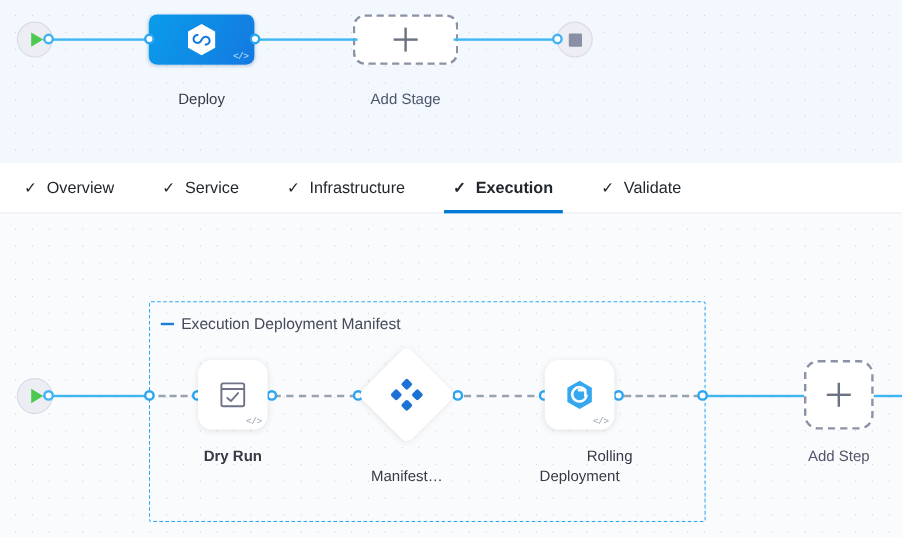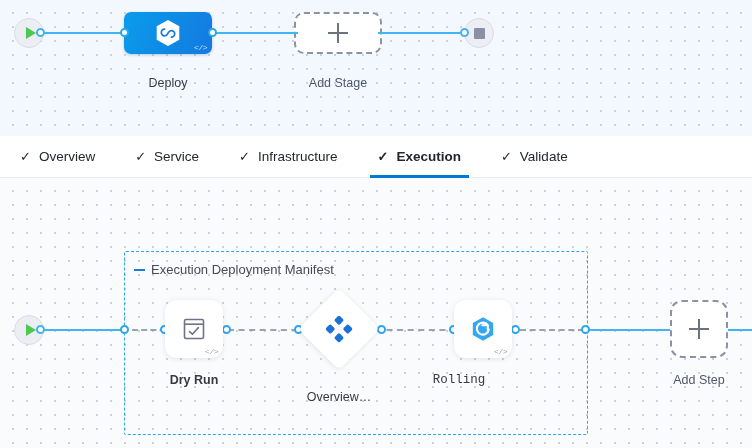--- a/index.html
+++ b/index.html
@@ -272,32 +272,33 @@
           <g fill="#1b72d4">
             <rect x="10.4" y="1.6" width="7.2" height="7.2" rx="1.6" transform="rotate(45 14 5.2)"></rect>
             <rect x="1.6" y="10.4" width="7.2" height="7.2" rx="1.6" transform="rotate(45 5.2 14)"></rect>
             <rect x="19.2" y="10.4" width="7.2" height="7.2" rx="1.6" transform="rotate(45 22.8 14)"></rect>
             <rect x="10.4" y="19.2" width="7.2" height="7.2" rx="1.6" transform="rotate(45 14 22.8)"></rect>
           </g>
         </svg>
       </span>
     </div>
   </div>
-  <div class="node-label" style="left:279px; top:389px; z-index:5;">Overview…</div>
+  <div class="node-label" style="left:279px; top:389px; z-index:5;">Manifest…</div>
 
   <div class="node" style="left:454px; top:300px; z-index:5;">
     <div class="step-node">
       <svg width="26" height="26" viewBox="0 0 26 26">
         <path d="M13 1.2 L23.2 7.1 L23.2 18.9 L13 24.8 L2.8 18.9 L2.8 7.1 Z" fill="#35a7ef"></path>
         <path d="M17.8 9.2 a6 6 0 1 0 1.0 4.3 M17.8 9.2 L12.4 9.2 M17.8 9.2 L17.8 14.0" fill="none" stroke="#ffffff" stroke-width="2.1" stroke-linecap="round" stroke-linejoin="round"></path>
       </svg>
       <span class="code-badge dark">&lt;/&gt;</span>
     </div>
   </div>
-  <div class="node-label" style="left:399px; top:372px; z-index:5;font-family:Liberation Mono, monospace;">Rolling</div>
+  <div class="node-label" style="left:448px; top:372px; z-index:5;">Rolling</div>
+  <div class="node-label" style="left:423px; top:389px; z-index:5;">Deployment</div>
 
   <div class="node" style="left:670px; top:300px; z-index:5;">
     <div class="add-node step-size">
       <span class="plus"></span>
     </div>
   </div>
   <div class="node-label muted" style="left:639px; top:372px; z-index:5;">Add Step</div>
 
 </div>
 

